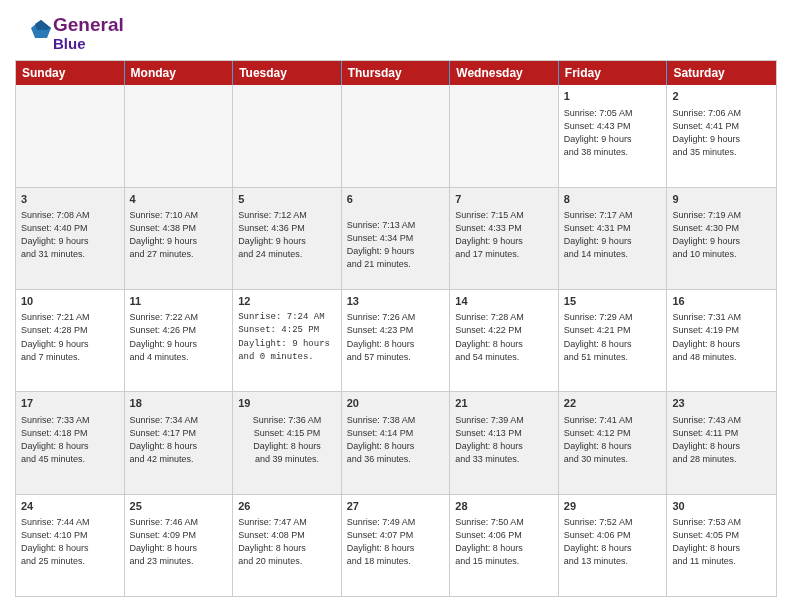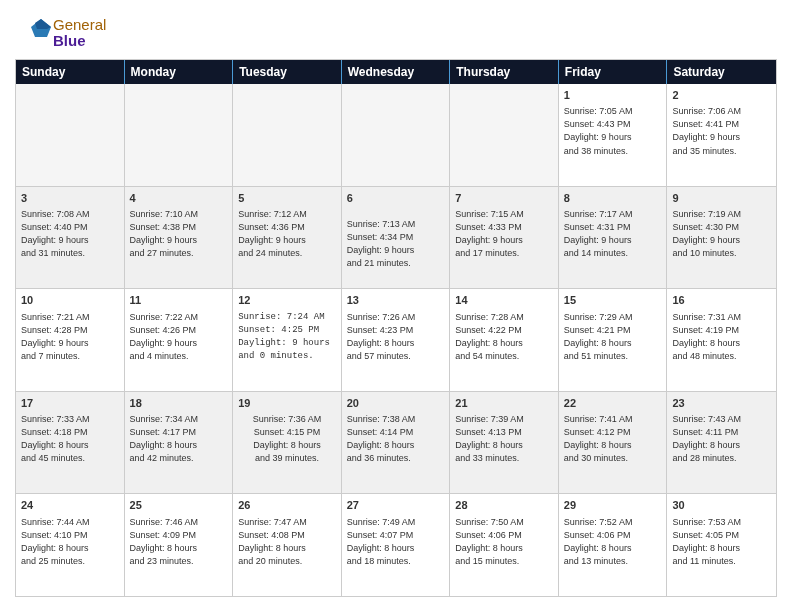--- a/index.html
+++ b/index.html
@@ -40,21 +40,21 @@
       color: #555;
     }
     .calendar {
       flex: 1;
       display: flex;
       flex-direction: column;
     }
     .cal-header {
       display: grid;
       grid-template-columns: repeat(7, 1fr);
-      background: #0f172a;
+      background: #b91c1c;
     }
     .cal-header-cell {
       color: #fff;
       font-size: 12px;
       font-weight: bold;
       padding: 5px 6px;
       text-align: left;
       border-right: 1px solid #4a9ad5;
     }
     .cal-header-cell:last-child { border-right: none; }
@@ -101,39 +101,39 @@
 <div class="page">
   <div class="header">
     <div class="logo">
   <div style="display:flex;flex-direction:column;align-items:flex-start">
     <div style="display:flex;align-items:center;gap:2px">
       <svg width="36" height="36" viewBox="0 0 36 36">
         <path d="M26 4 L36 12 L32 22 L20 22 L16 12 Z" fill="#2a7ab5"></path>
         <path d="M26 4 L36 12 L32 14 L22 14 L20 8 Z" fill="#1a5a95"></path>
       </svg>
       <div style="line-height:1.1">
-        <div style="font-size:15px;font-weight:normal;color:#a16207">General</div>
+        <div style="font-size:19px;font-weight:bold;color:#701a75">General</div>
         <div style="font-size:15px;font-weight:bold;color:#4c1d95">Blue</div>
       </div>
     </div>
   </div>
 </div>
     <div class="title-block">
       <div class="month-title"></div>
       <div class="location"></div>
     </div>
   </div>
 
   <div class="calendar outer-border">
     <div class="cal-header">
     <div class="cal-header-cell">Sunday</div>
         <div class="cal-header-cell">Monday</div>
         <div class="cal-header-cell">Tuesday</div>
+        <div class="cal-header-cell">Thursday</div>
         <div class="cal-header-cell">Wednesday</div>
-        <div class="cal-header-cell">Thursday</div>
         <div class="cal-header-cell">Friday</div>
         <div class="cal-header-cell">Saturday</div>
       </div>
     <div class="cal-body">
     <div class="cal-row">
           <div class="cal-cell empty"></div>
           <div class="cal-cell empty"></div>
           <div class="cal-cell empty"></div>
           <div class="cal-cell empty"></div>
           <div class="cal-cell empty"></div>

